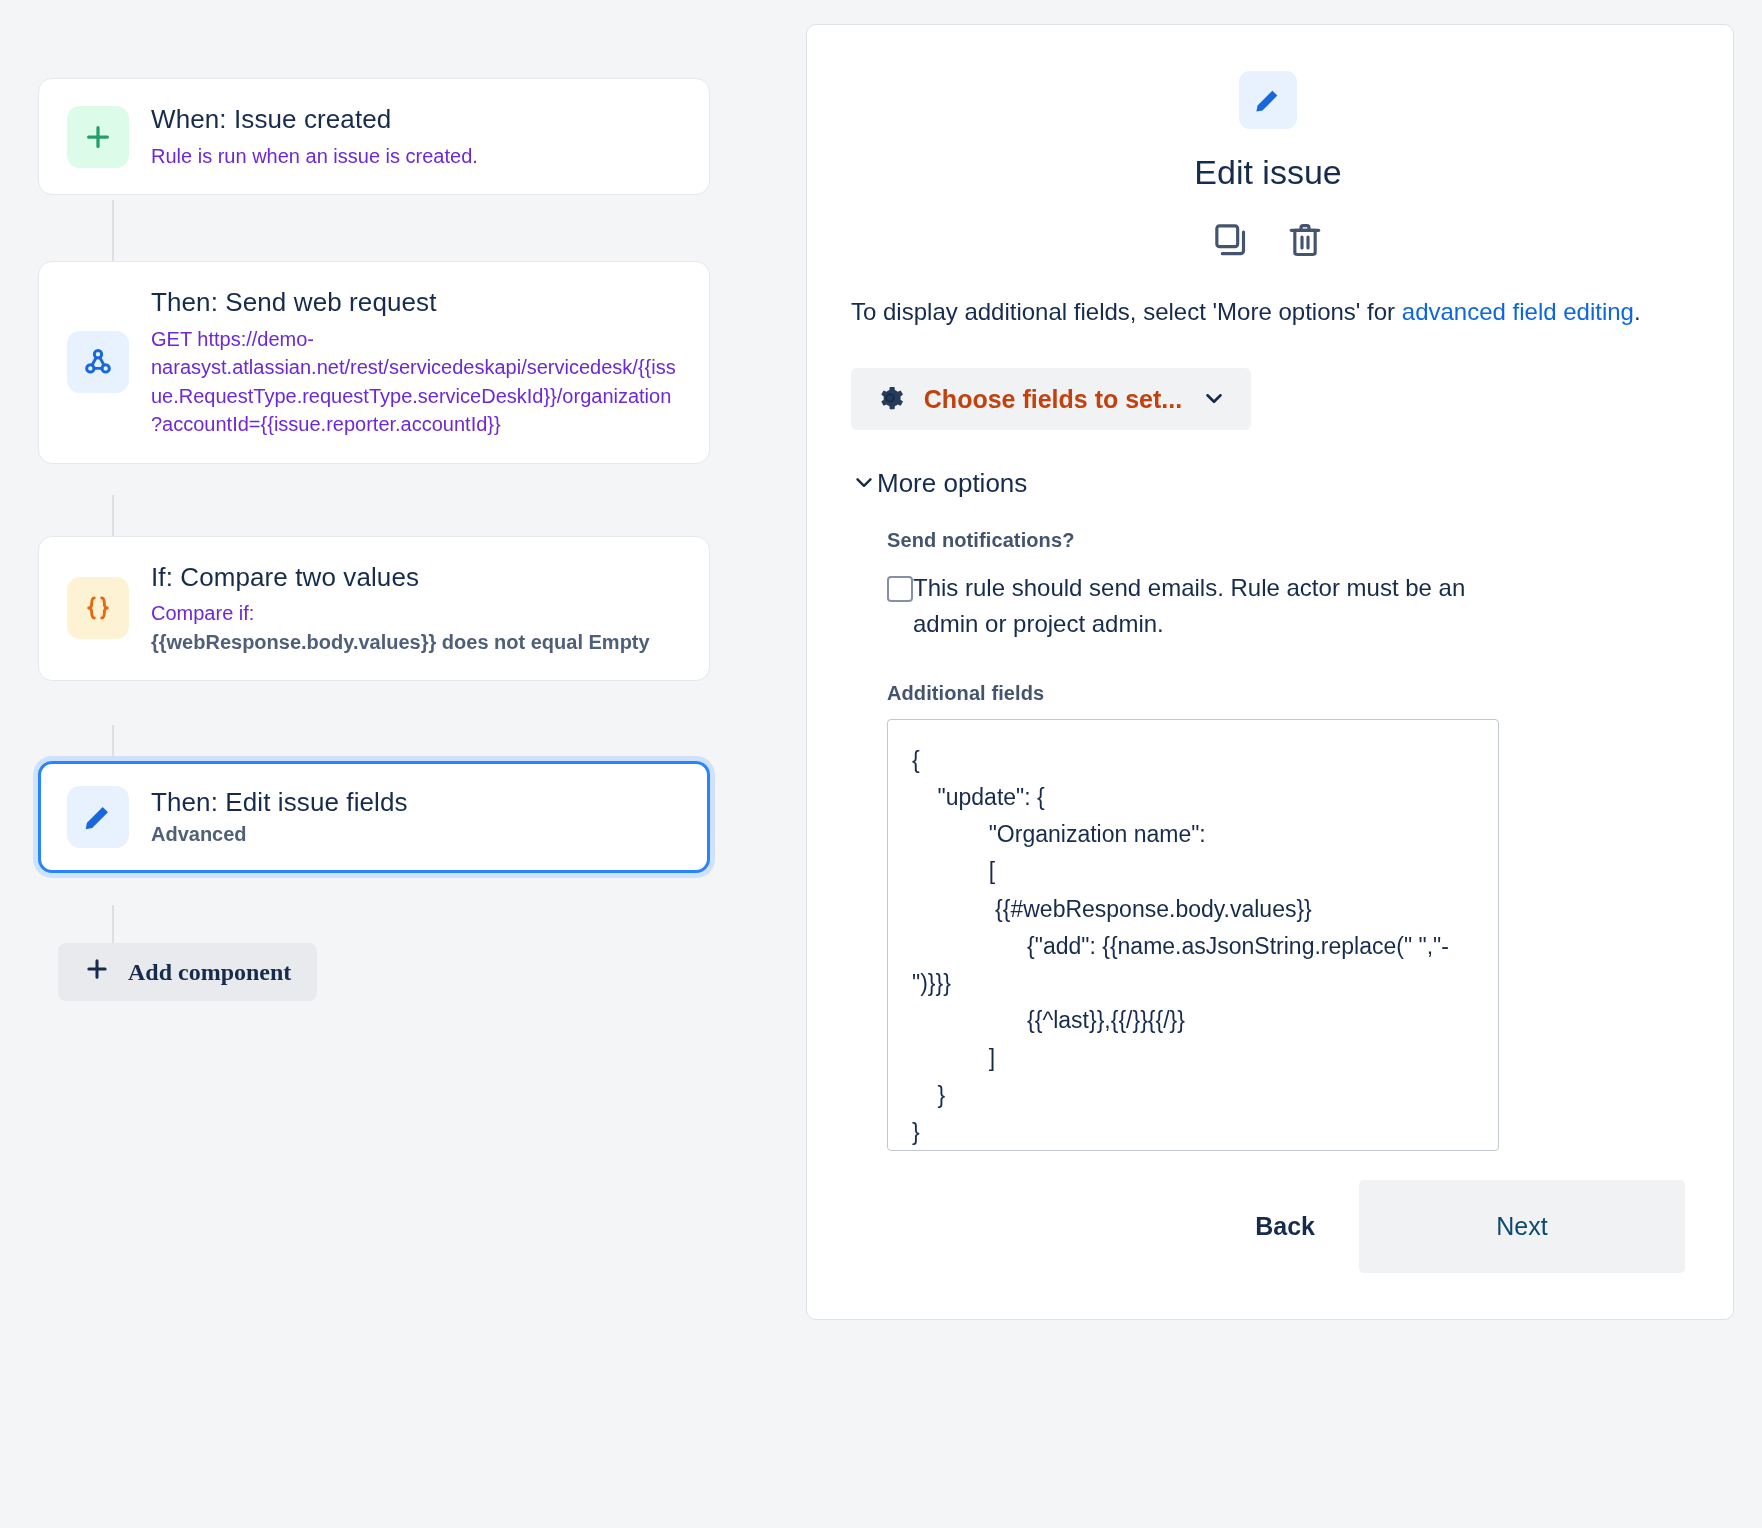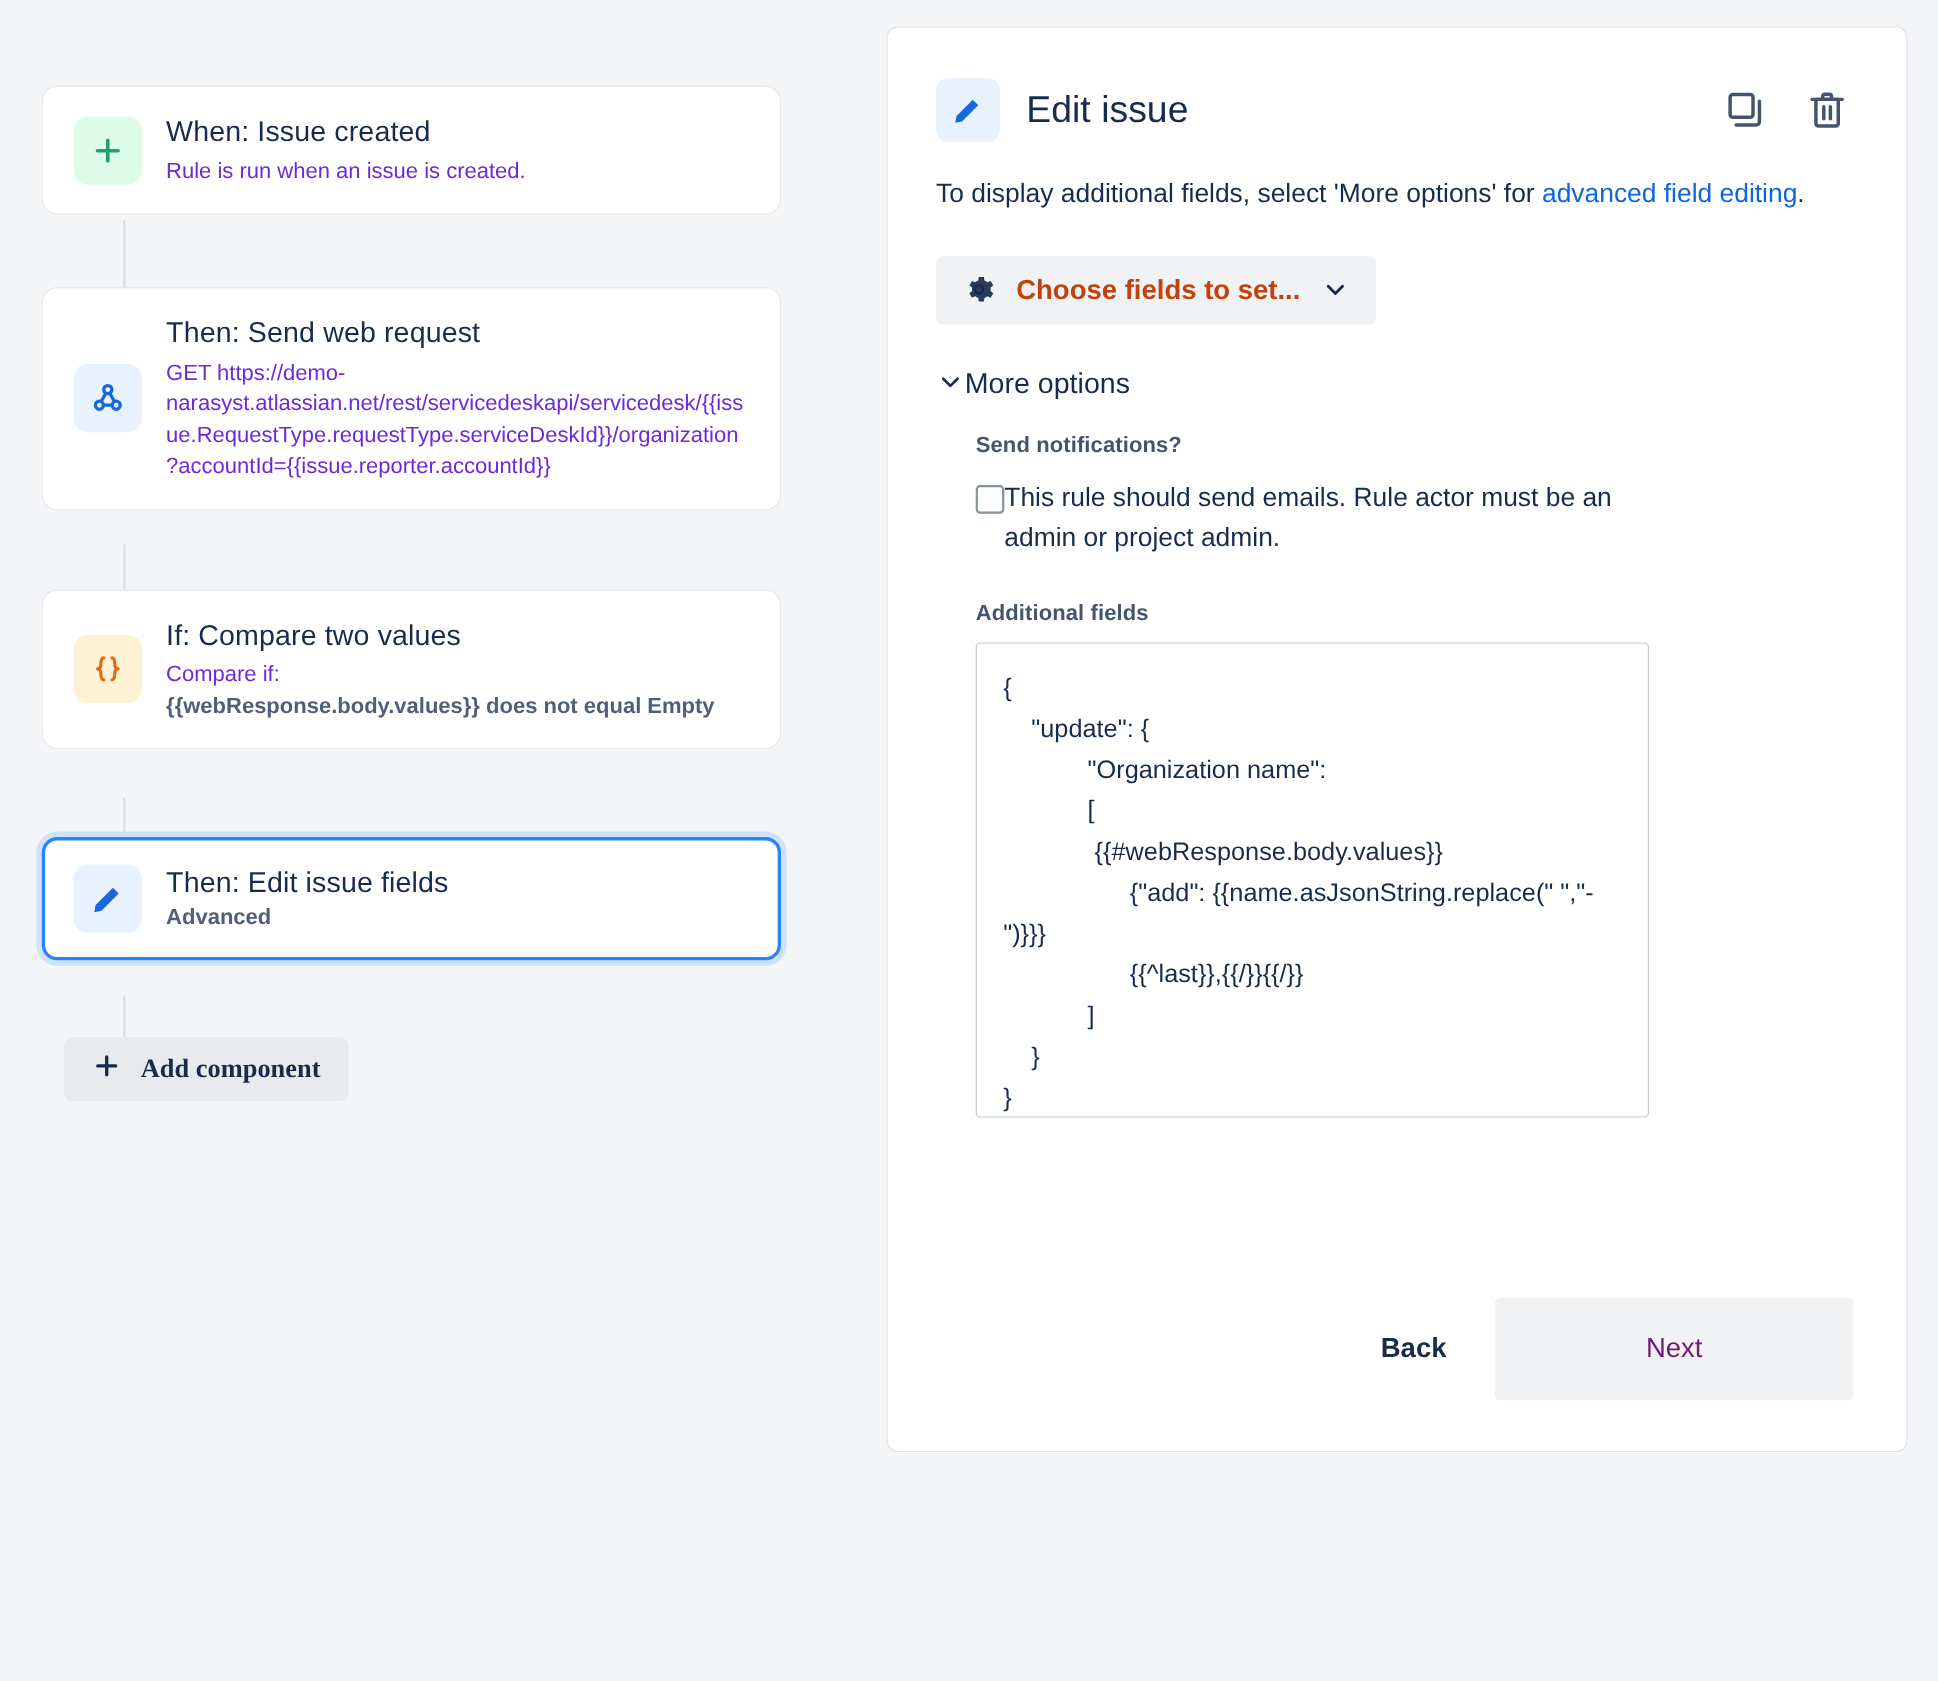--- a/index.html
+++ b/index.html
@@ -127,20 +127,21 @@
     border: 1px solid #dfe1e6;
     border-radius: 10px;
     padding: 46px 48px 0 44px;
     overflow: hidden;
   }
 
   .panel-header {
     display: flex;
     align-items: center;
     gap: 24px;
+    flex-direction: column;
   }
 
   .panel-header-icon {
     width: 58px; height: 58px;
     border-radius: 11px;
     background: #e8f1fe;
     display: flex; align-items: center; justify-content: center;
     flex: 0 0 auto;
   }
 
@@ -273,21 +274,21 @@
     font-family: "Liberation Sans", sans-serif;
   }
 
   .btn-next {
     flex: 0 0 auto;
     width: 326px;
     background: #f1f2f4;
     border: none;
     border-radius: 5px;
     font-size: 25px;
-    color: #701a75;
+    color: #0c4a6e;
     padding: 32px 0;
     cursor: default;
     font-family: "Liberation Sans", sans-serif;
   }
 </style>
 </head>
 <body>
 
 <div class="page">
 

